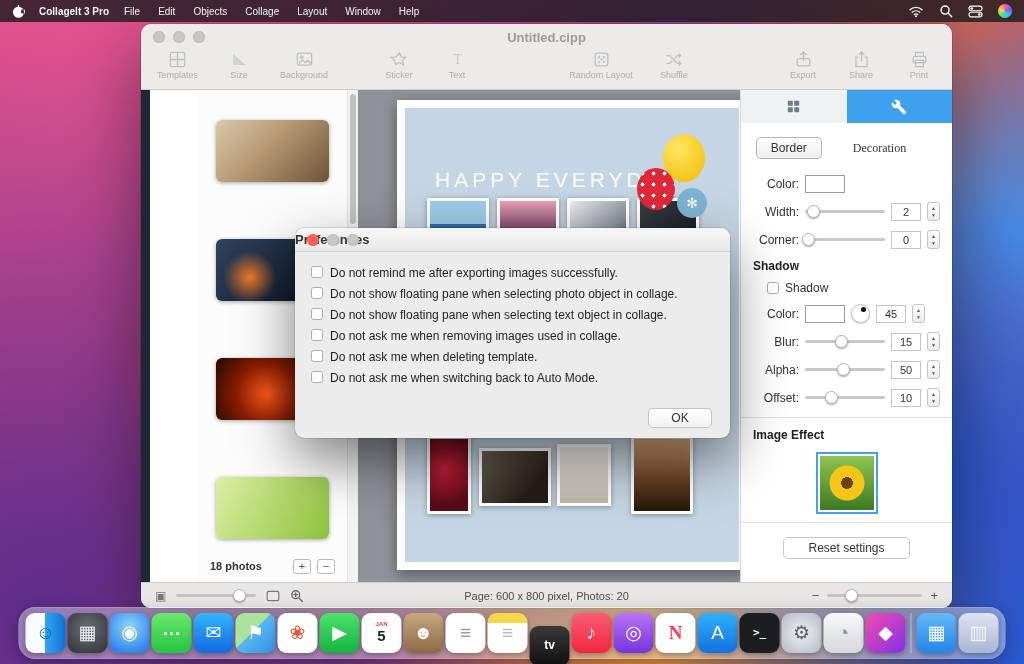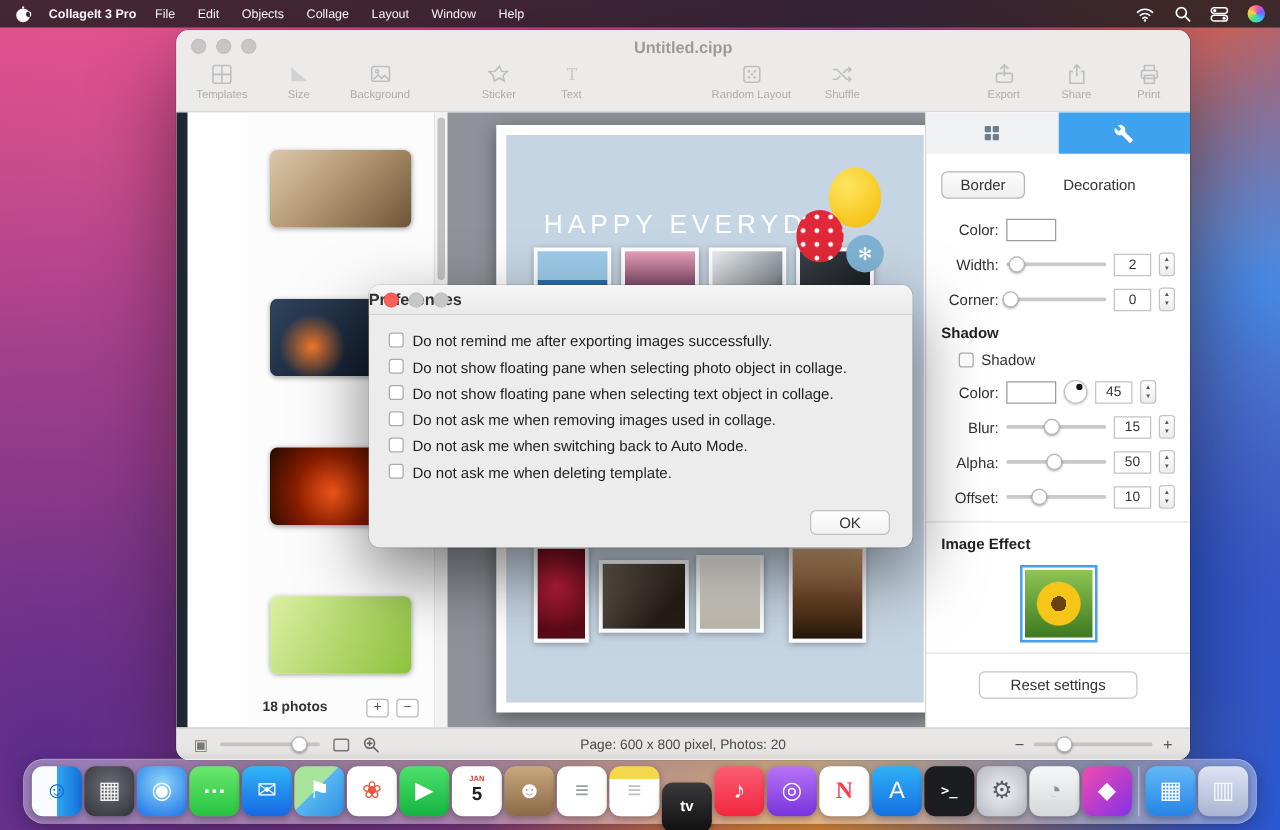--- a/index.html
+++ b/index.html
@@ -95,21 +95,21 @@
   .inspector { width:212px; background:#fff; border-left:1px solid #d6d6d6;
     display:flex; flex-direction:column; flex:none; }
   .insp-tabs { height:33px; display:flex; flex:none; }
   .insp-tab { flex:1; display:flex; align-items:center; justify-content:center; }
   .insp-tab.layout { background:#f0f1f2; }
   .insp-tab.style { background:#3fa2ee; }
   .insp-body { flex:1; padding:10px 12px 0; font-size:12px; color:#333; overflow:hidden; }
   .segmented { display:flex; justify-content:center; align-items:center; margin:4px 0 16px; }
   .seg-sel { border:1px solid #b4b4b4; border-radius:5px; padding:3px 14px;
     background:linear-gradient(#fdfdfd,#efefef); }
-  .seg-plain { padding:3px 31px; }
+  .seg-plain { padding:3px 31px;font-family:Liberation Serif, serif; }
   .row { display:flex; align-items:center; gap:6px; margin-bottom:9px; }
   .row-label { width:46px; text-align:right; flex:none; }
   .well { width:40px; height:18px; border:1px solid #9c9c9c; background:#fff; padding:2px; }
   .well-inner { width:100%; height:100%; background:#fff; box-shadow:inset 0 0 1px rgba(0,0,0,.3); }
   .well-inner.black { background:#0a0a0a; }
   .slider { position:relative; height:3px; background:#c9c9c9; border-radius:2px; flex:1; }
   .knob { position:absolute; top:-5px; width:13px; height:13px; margin-left:-6px;
     border-radius:50%; background:#fff; border:1px solid #b5b5b5;
     box-shadow:0 1px 2px rgba(0,0,0,0.35); }
   .val { width:30px; height:18px; border:1px solid #c4c4c4; background:#fff;
@@ -531,26 +531,26 @@
           <span data-name="preference-option-label">Do not show floating pane when selecting text object in collage.</span>
         </label>
 
         <label class="chk-row" data-name="preference-option-row">
           <span class="chk" data-name="checkbox"></span>
           <span data-name="preference-option-label">Do not ask me when removing images used in collage.</span>
         </label>
 
         <label class="chk-row" data-name="preference-option-row">
           <span class="chk" data-name="checkbox"></span>
-          <span data-name="preference-option-label">Do not ask me when switching back to Auto Mode.</span>
+          <span data-name="preference-option-label">Do not ask me when deleting template.</span>
         </label>
 
         <label class="chk-row" data-name="preference-option-row">
           <span class="chk" data-name="checkbox"></span>
-          <span data-name="preference-option-label">Do not ask me when deleting template.</span>
+          <span data-name="preference-option-label">Do not ask me when switching back to Auto Mode.</span>
         </label>
       </div>
   </div>
   <div class="dlg-footer" data-name="dialog-footer">
     <button class="ok-btn" data-name="ok-button">OK</button>
   </div>
 </div>
 
 <div class="dock" data-name="dock">
   <div class="dock-items" data-name="dock-main-items">

